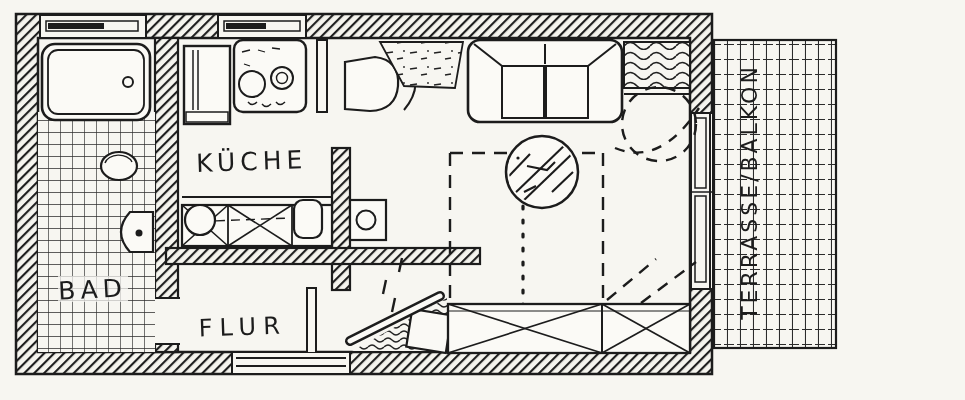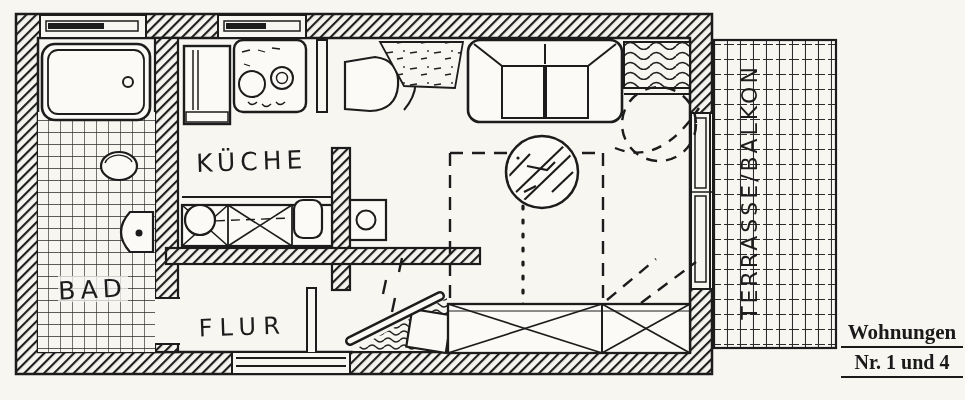--- a/index.html
+++ b/index.html
@@ -204,17 +204,13 @@
     <line x1="602" y1="304" x2="690" y2="353" stroke="#1c1c1c" stroke-width="1.7"></line>
     <line x1="602" y1="353" x2="690" y2="304" stroke="#1c1c1c" stroke-width="1.7"></line>
   </g>
 
   <g>
     <rect x="714" y="40" width="122" height="308" fill="url(#ttiles)" stroke="#1c1c1c" stroke-width="2.2"></rect>
     <text class="hand" transform="translate(757,192) rotate(-90)" text-anchor="middle" font-size="22" letter-spacing="3" fill="#1c1c1c">TERRASSE/BALKON</text>
   </g>
 </svg>
 
-<div class="plan-title">
-  <div class="t1">Wohnungen</div>
-  <div class="t2">Nr. 1 und 4</div>
 </div>
-</div>
 
 </body></html>

